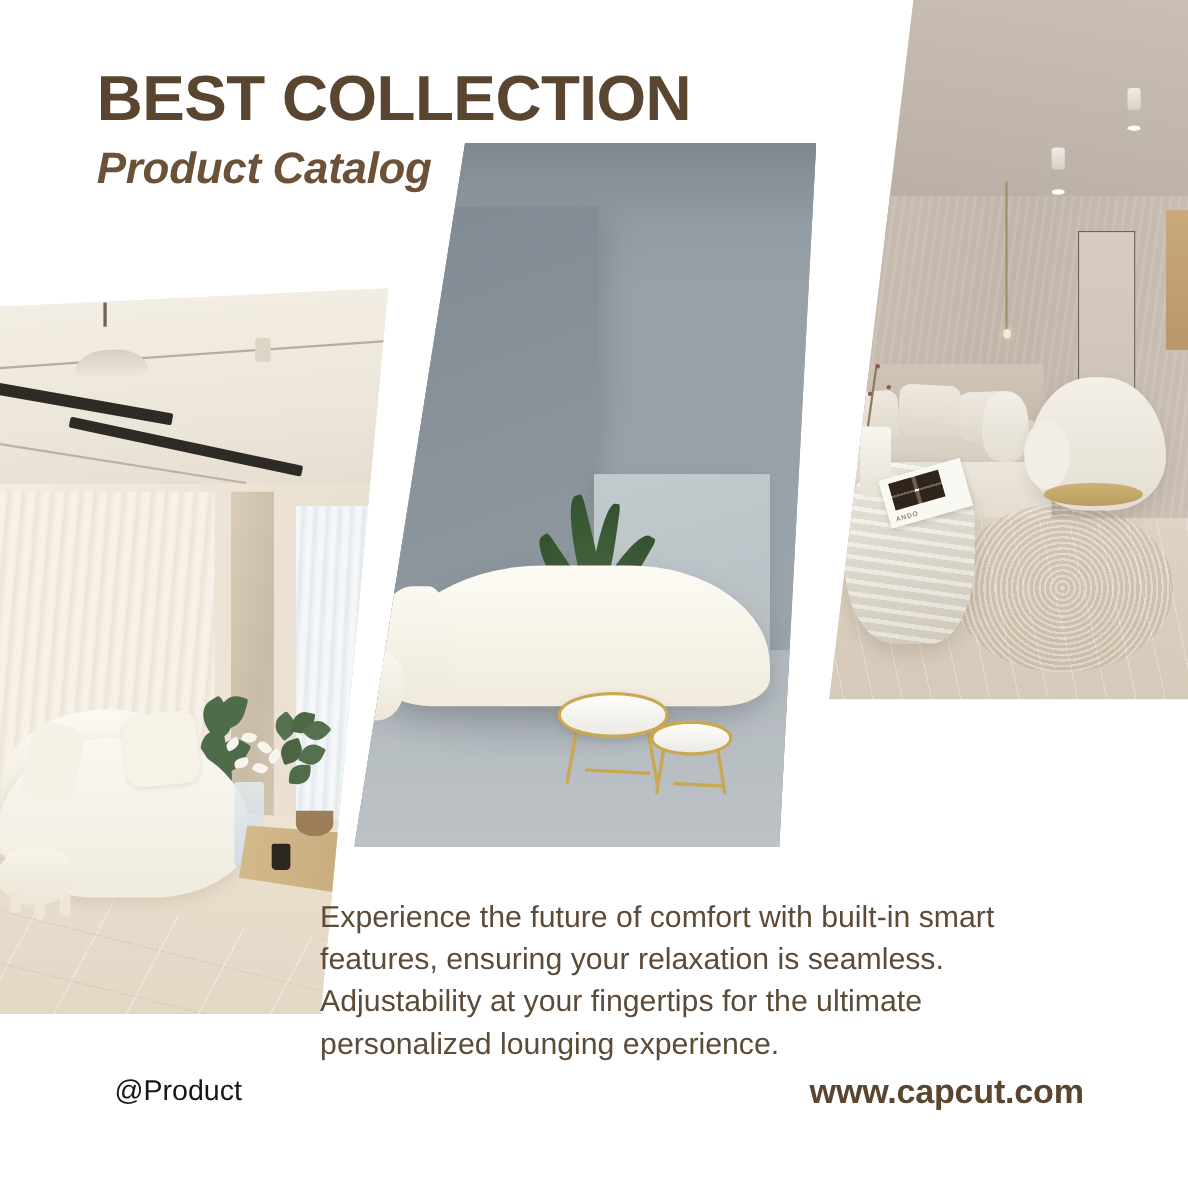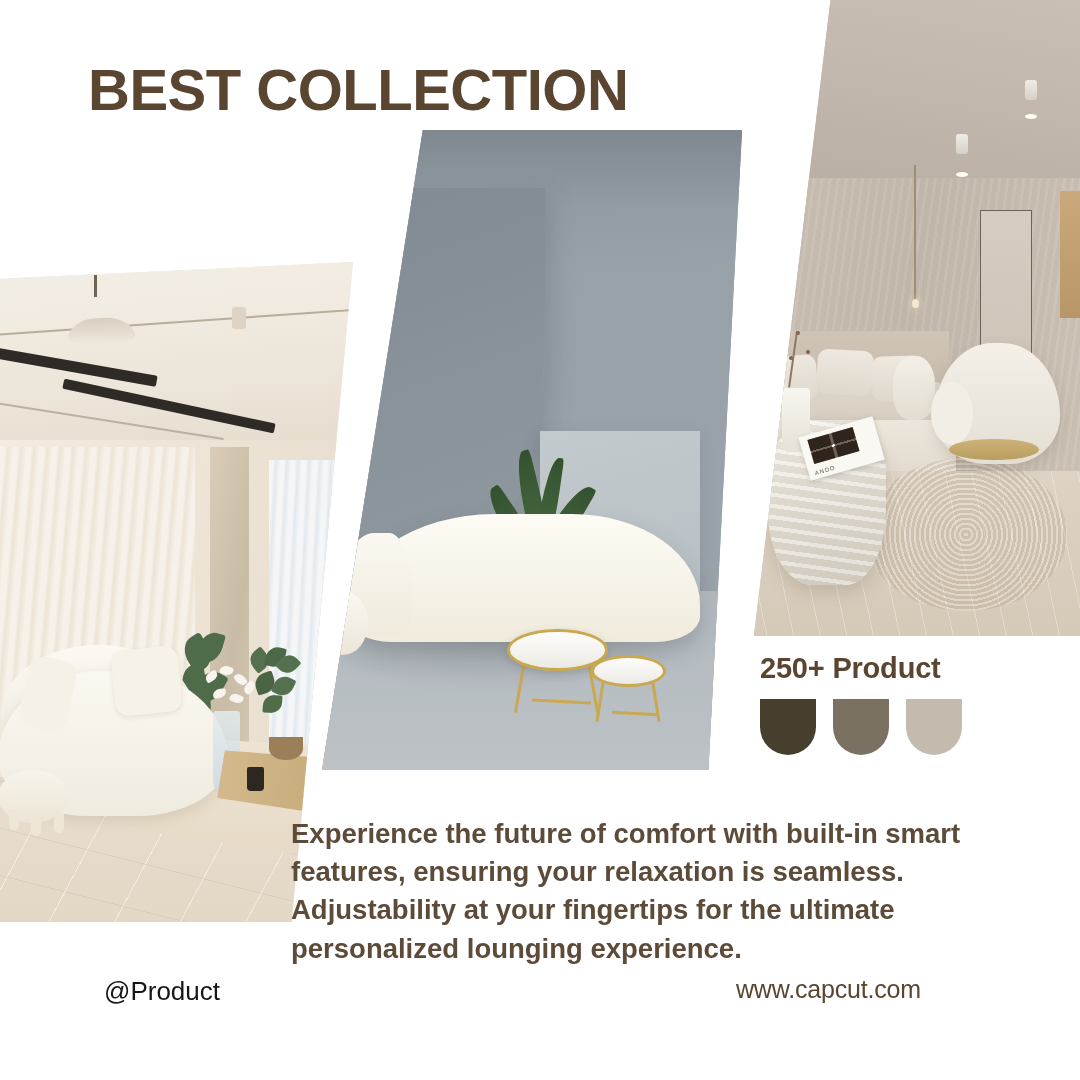--- a/index.html
+++ b/index.html
@@ -279,40 +279,41 @@
   .product-count {
     font-size: 29px; font-weight: 800; color:#5a4530; letter-spacing:-0.2px;
     white-space:nowrap;
   }
   .swatches { display:flex; gap:17px; margin-top:14px; }
   .swatch { width:56px; height:56px; border-radius:0 0 28px 28px; }
 
   
   .body-copy {
     position:absolute; left:291px; top:815px; width:672px; z-index:45;
-    font-size:27.5px; line-height:1.39; color:#5d4b3a; font-weight:700;
+    font-size:27.5px; line-height:1.39; color:#5d4b3a; font-weight:400;
   }
 
   
   .handle {
     position:absolute; left:104px; top:976px; z-index:45;
     font-size:26px; color:#171717; font-weight:400;
   }
   .website {
     position:absolute; left:736px; top:975px; z-index:45;
-    font-size:25px; color:#5a4530; font-weight:400; letter-spacing:-0.2px;
+    font-size:31px; color:#5a4530; font-weight:700; letter-spacing:-0.2px;
   }
 </style>
 </head>
 <body>
 
 <div class="poster">
 
   <div class="heading">
     <div class="title">BEST COLLECTION</div>
+    <div class="subtitle">Product Catalog</div>
   </div>
 
   <div class="panel panel-left">
     <div class="scene">
       <div class="l-ceiling"></div>
       <div class="l-rail"></div>
       <div class="l-rail2"></div>
       <div class="l-ceil-beam l-beam1"></div>
       <div class="l-ceil-beam l-beam2"></div>
       <div class="l-pendant-rod"></div>
@@ -434,27 +435,19 @@
       <div class="r-berry" style="left:19%;top:55%;"></div>
       <div class="r-berry" style="left:14%;top:56%;"></div>
       <div class="r-vase"></div>
       <div class="r-book">
         <div class="r-book-img"></div>
         <div class="r-book-label">ANDO</div>
       </div>
     </div>
   </div>
 
-  <div class="product-block">
-    <div class="product-count">250+ Product</div>
-    <div class="swatches">
-      <div class="swatch" style="background:#473f2e;"></div>
-      <div class="swatch" style="background:#7a7163;"></div>
-      <div class="swatch" style="background:#c2bbae;"></div>
-    </div>
-  </div>
 
   <p class="body-copy">Experience the future of comfort with built-in smart features, ensuring your relaxation is seamless. Adjustability at your fingertips for the ultimate personalized lounging experience.</p>
 
   <div class="handle">@Product</div>
   <div class="website">www.capcut.com</div>
 
 </div>
 
 </body></html>

